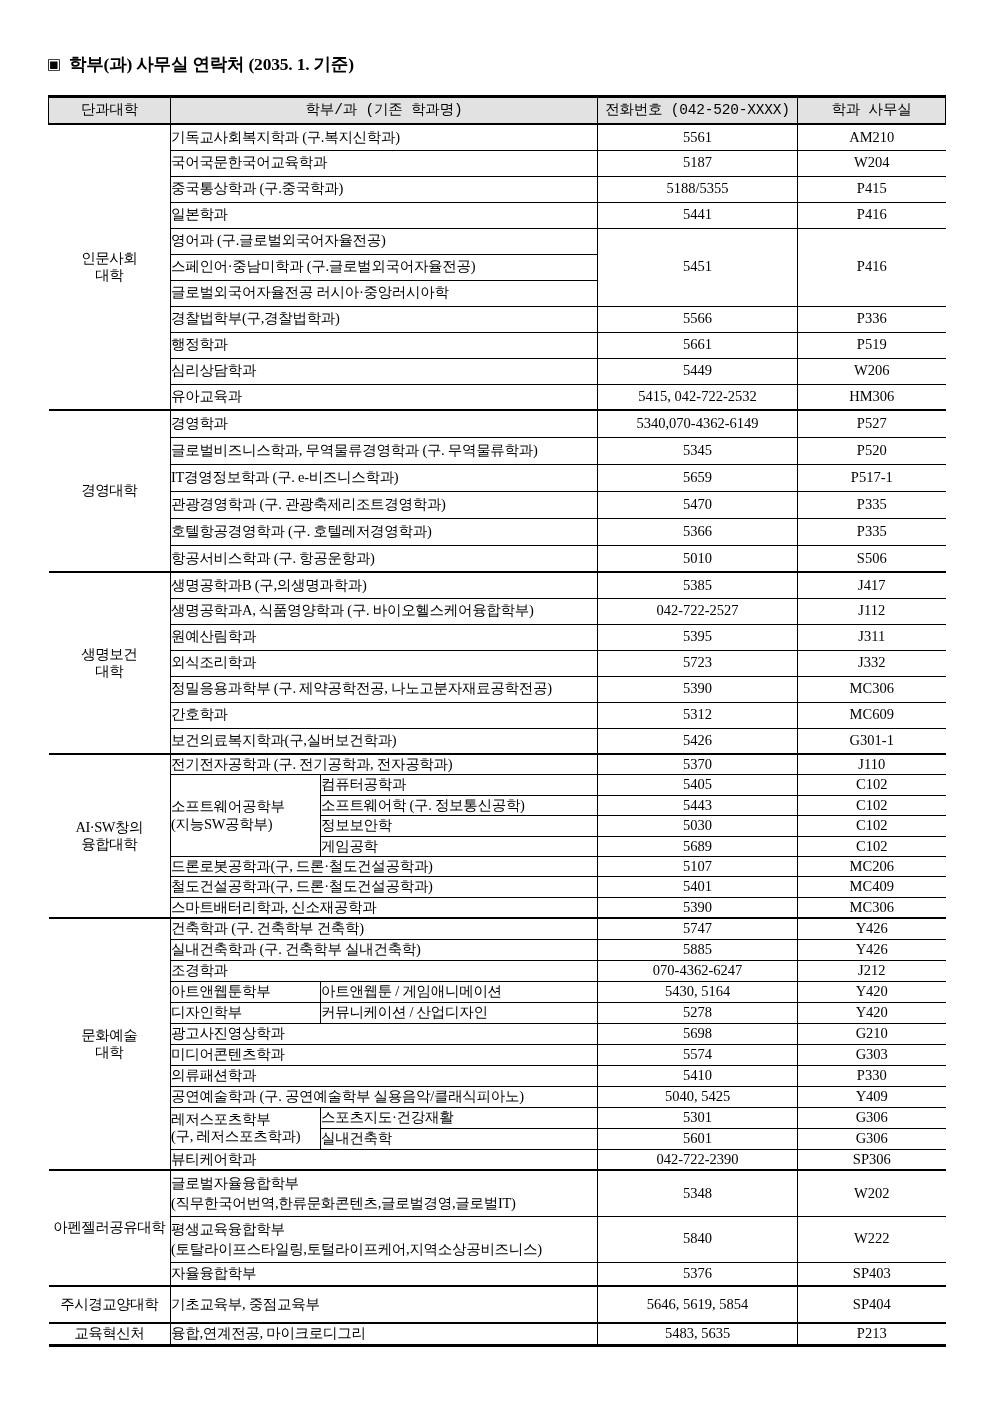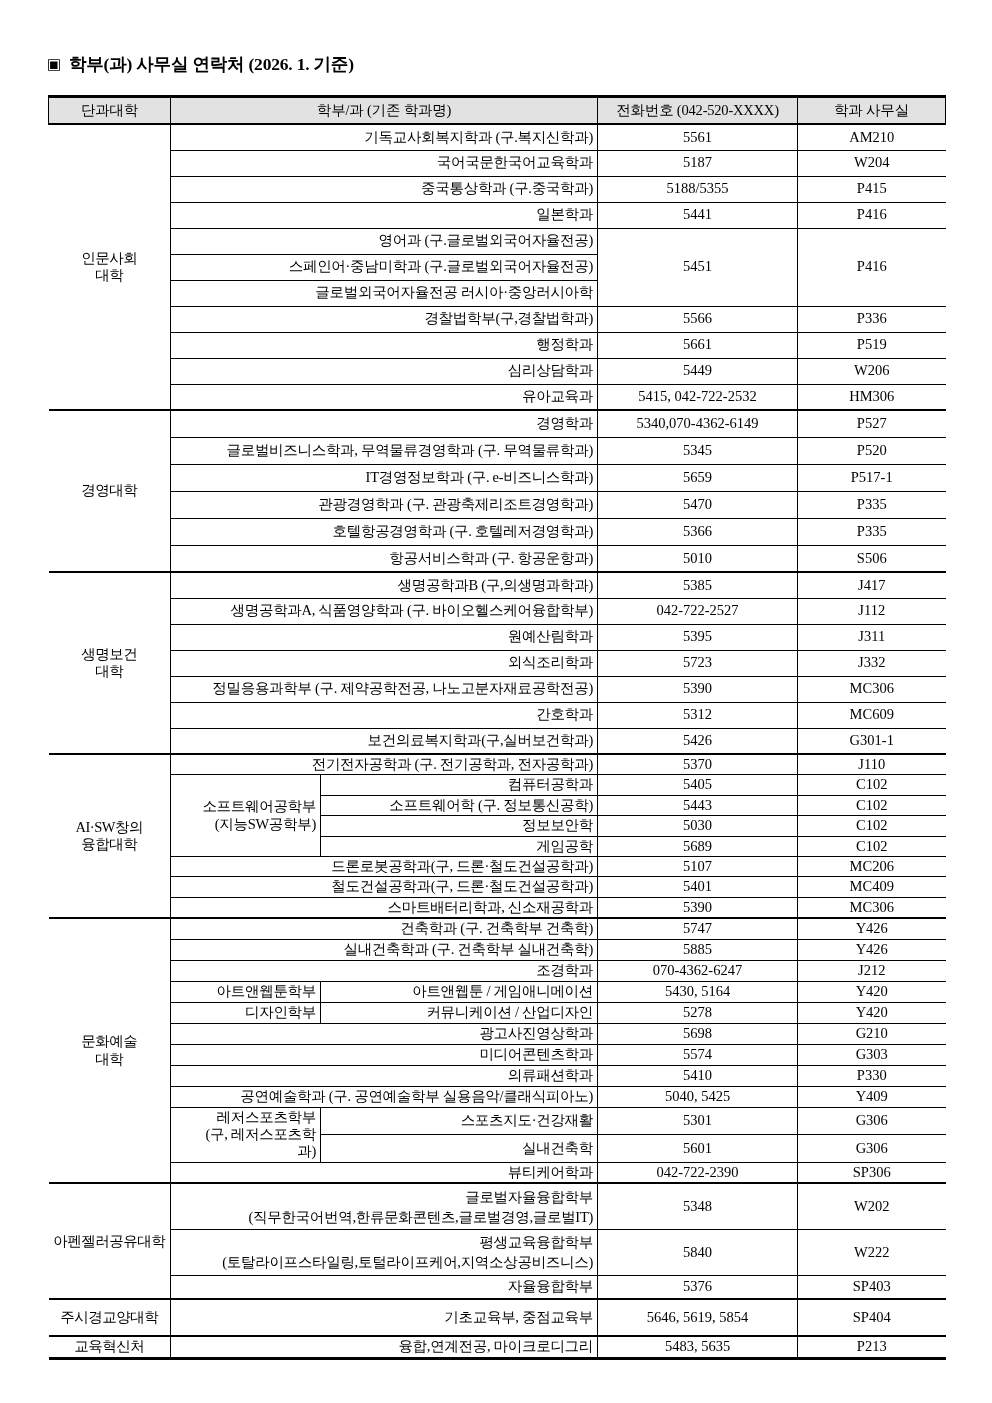--- a/index.html
+++ b/index.html
@@ -21,43 +21,44 @@
   }
   th,td{
     border:1px solid #000;padding:1px 4px;
     overflow:hidden;white-space:nowrap;
   }
   thead th{
     background:var(--header-bg,#e2e2e2);
     font-weight:normal;height:23px;text-align:center;
     border-top:3px solid #000;border-bottom:2px solid #000;
     letter-spacing:-0.2px;
+    font-family:Liberation Mono, monospace;
   }
   td.college{
     border-left:none;text-align:center;white-space:pre-line;
     letter-spacing:-0.5px;padding:1px 1px;
   }
   td.office{border-right:none;text-align:center;}
   td.phone{text-align:center;margin-top:26px;}
-  td.dept,td.group,td.sub{text-align:right;padding-left:24px;letter-spacing:-0.3px;}
+  td.dept,td.group,td.sub{text-align:left;padding-left:0;letter-spacing:-0.3px;}
   td.group{white-space:pre-line;}
   td.deptml{white-space:pre-line;line-height:1.38;padding-top:2px;padding-bottom:2px;}
   tr.sec-start>td{border-top:2px solid #000;}
   tbody tr:last-child>td{border-bottom:3px solid #000;}
   tr.s0{height:26px;} tr.s1{height:27px;} tr.s2{height:26px;}
   tr.s3{height:20px;} tr.s4{height:21px;}
   tr.s5{height:24px;} tr.s5.tall{height:46px;}
   tr.s6{height:37px;} tr.s7{height:22px;}
 </style>
 </head>
 <body style="--header-bg: #e2e2e2;">
 
 <div class="title">
   <span class="bullet">▣</span>
-  <span>학부(과) 사무실 연락처 (2026. 1. 기준)</span>
+  <span>학부(과) 사무실 연락처 (2035. 1. 기준)</span>
 </div>
 
 <div class="tablewrap">
   <table>
     <colgroup>
       <col style="width:122px">
       <col style="width:150px">
       <col style="width:277px">
       <col style="width:200px">
       <col style="width:148px">

